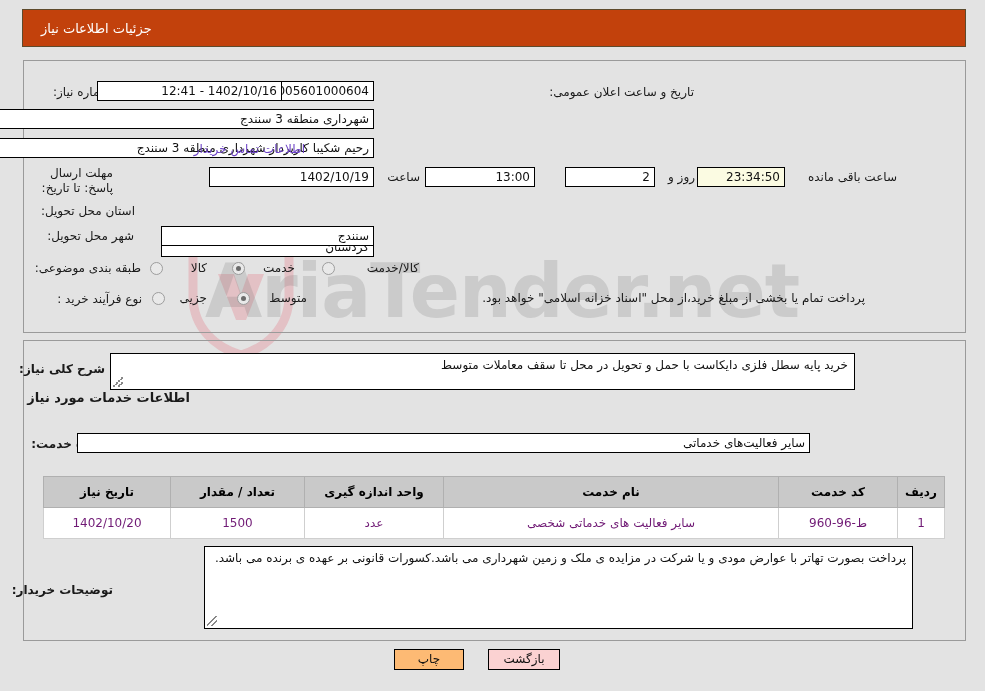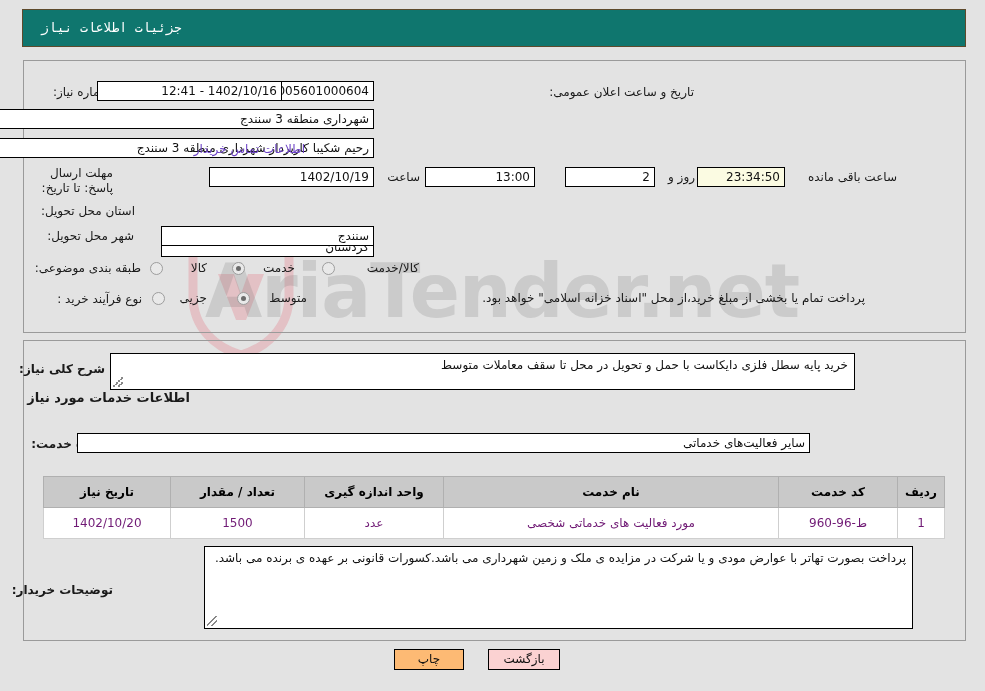--- a/index.html
+++ b/index.html
@@ -55,28 +55,27 @@
     box-sizing: border-box;
   }
 
   
   .titlebar {
     position: absolute;
     left: 22px;
     top: 9px;
     width: 944px;
     height: 38px;
-    background: #0f766e;
+    background: #c2410c;
     border: 1px solid #5e4a2c;
     box-sizing: border-box;
     display: flex;
     align-items: center;
     justify-content: flex-start;
     padding-right: 0;
-    font-family: Liberation Mono, monospace;
   }
   .titlebar .ttl {
     color: #ffffff;
     font-size: 13px;
     margin-right: auto;
     padding-right: 14px;
     padding-left: 18px;
     white-space: nowrap;
   }
 
@@ -305,21 +304,21 @@
           <th>نام خدمت</th>
           <th style="width:130px;">واحد اندازه گیری</th>
           <th style="width:125px;">تعداد / مقدار</th>
           <th style="width:118px;">تاریخ نیاز</th>
         </tr>
       </thead>
       <tbody>
         <tr>
           <td>1</td>
           <td>ط-96-960</td>
-          <td>مورد فعالیت های خدماتی شخصی</td>
+          <td>سایر فعالیت های خدماتی شخصی</td>
           <td>عدد</td>
           <td>1500</td>
           <td>1402/10/20</td>
         </tr>
       </tbody>
     </table>
   </div>
 
   <div class="lbl bold" style="right:872px; top:583px; width:100px;">توضیحات خریدار:</div>
   <div class="ta" style="right:72px; top:546px; width:709px; height:83px;">پرداخت بصورت تهاتر با عوارض مودی و یا شرکت در مزایده ی ملک و زمین شهرداری می باشد.کسورات قانونی بر عهده ی برنده می باشد.</div>

